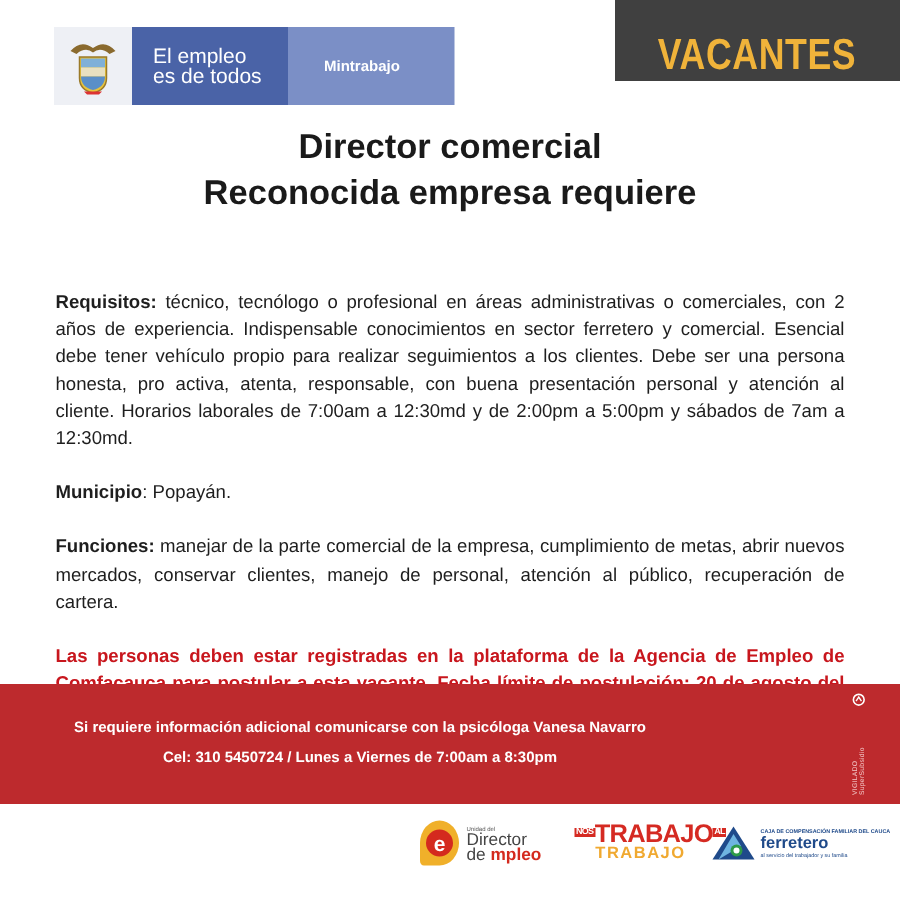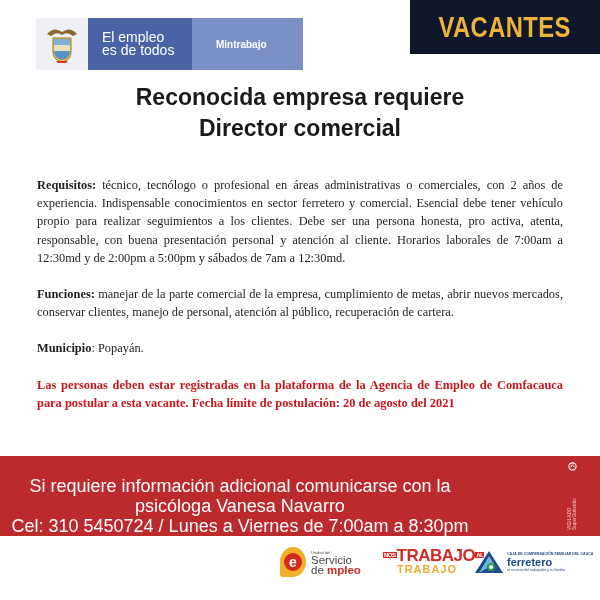--- a/index.html
+++ b/index.html
@@ -1,29 +1,29 @@
 <!DOCTYPE html>
 <html><head>
 <meta charset="utf-8">
 <style>
   html, body { margin:0; padding:0; }
   body { width:600px; height:600px; background:#ffffff; position:relative; overflow:hidden; font-family:"Liberation Sans", sans-serif; color:#1a1a1a; }
   .gov-strip { position:absolute; left:0; top:18px; height:52px; display:flex;padding-left:36px; }
   .coat { width:52px; height:52px; background:#eef0f5; display:flex; align-items:center; justify-content:center; }
   .slogan { width:104px; height:52px; background:#4a63a7; color:#fff; font-size:14px; line-height:13px; display:flex; flex-direction:column; justify-content:center; padding-left:14px; box-sizing:border-box; }
   .ministry { width:111px; height:52px; background:#7b8fc6; color:#fff; font-size:10px; font-weight:bold; display:flex; align-items:center; padding-left:24px; box-sizing:border-box; }
-  .vacantes { position:absolute; left:410px; top:0; width:190px; height:54px; background:#0f172a; color:#f0b33a; font-weight:bold; font-size:29px; font-family:"Liberation Sans", sans-serif; display:flex; align-items:center; justify-content:center; letter-spacing:0.5px; transform-origin:center; }
+  .vacantes { position:absolute; left:410px; top:0; width:190px; height:54px; background:#404040; color:#f0b33a; font-weight:bold; font-size:29px; font-family:"Liberation Sans", sans-serif; display:flex; align-items:flex-end; justify-content:center; letter-spacing:0.5px; transform-origin:center; }
   .vacantes span { display:inline-block; transform:scaleX(0.82); }
   .title { position:absolute; left:0; top:82px; width:600px; text-align:center; font-weight:bold; font-size:23px; line-height:31px; color:#1a1a1a; }
   .body { position:absolute; left:37px; top:176px; width:526px; font-size:12.4px; line-height:18.2px; text-align:justify; color:#1e1e1e; }
-  .body p { margin:0 0 18px 0;font-family:Liberation Serif, serif; }
+  .body p { margin:16px 0 18px 0; }
   .body b { font-weight:bold; }
   .notice { color:#c8161d; font-weight:bold; margin-top:0; }
   .band { position:absolute; left:0; top:456px; width:600px; height:80px; background:#bd2a2d; color:#fff; }
-  .band-text { position:absolute; left:0; top:20px; width:480px; text-align:center; font-weight:normal; font-size:18px; line-height:20px; }
+  .band-text { position:absolute; left:0; top:20px; width:480px; text-align:center; font-weight:bold; font-size:10px; line-height:20px; }
   .vert { position:absolute; left:566px; top:6px; width:12px; height:68px; display:flex; flex-direction:column; align-items:center; }
   .vert .txt { writing-mode:vertical-rl; transform:rotate(180deg); font-size:4.5px; color:#f3c9c9; letter-spacing:0.2px; margin-top:3px; }
   .logos { position:absolute; top:542px; left:280px; width:320px; height:40px; }
   .logo { position:absolute; }
   .se-logo { left:0; top:0; width:100px; height:40px; display:flex; align-items:center; }
   .se-icon { width:26px; height:30px; border-radius:50% 50% 50% 10%; background:#f0b02a; display:flex; align-items:center; justify-content:center; }
   .se-inner { width:18px; height:18px; border-radius:50%; background:#d42a1e; color:#fff; font-weight:bold; font-size:14px; display:flex; align-items:center; justify-content:center; line-height:1; }
   .se-text { margin-left:5px; font-size:11.5px; line-height:10px; color:#444; }
   .se-text .small { font-size:4px; line-height:5px; display:block; color:#555; }
   .se-text .red { color:#d42a1e; font-weight:bold; }
@@ -59,33 +59,33 @@
   <div class="ministry">
     <span>Mintrabajo</span>
   </div>
 </div>
 
 <div class="vacantes">
   <span>VACANTES</span>
 </div>
 
 <div class="title">
+  <div>Director comercial</div>
   <div>Reconocida empresa requiere</div>
-  <div>Director comercial</div>
 </div>
 
 <div class="body">
   <p>
     <b>Requisitos:</b><span> técnico, tecnólogo o profesional en áreas administrativas o comerciales, con 2 años de experiencia. Indispensable conocimientos en sector ferretero y comercial. Esencial debe tener vehículo propio para realizar seguimientos a los clientes. Debe ser una persona honesta, pro activa, atenta, responsable, con buena presentación personal y atención al cliente. Horarios laborales de 7:00am a 12:30md y de 2:00pm a 5:00pm y sábados de 7am a 12:30md.</span>
   </p>
   <p>
-    <b>Funciones:</b><span> manejar de la parte comercial de la empresa, cumplimiento de metas, abrir nuevos mercados, conservar clientes, manejo de personal, atención al público, recuperación de cartera.</span>
+    <b>Municipio</b><span>: Popayán.</span>
   </p>
   <p>
-    <b>Municipio</b><span>: Popayán.</span>
+    <b>Funciones:</b><span> manejar de la parte comercial de la empresa, cumplimiento de metas, abrir nuevos mercados, conservar clientes, manejo de personal, atención al público, recuperación de cartera.</span>
   </p>
   <p class="notice">Las personas deben estar registradas en la plataforma de la Agencia de Empleo de Comfacauca para postular a esta vacante. Fecha límite de postulación: 20 de agosto del 2021</p>
 </div>
 
 <div class="band">
   <div class="band-text">
     <div>Si requiere información adicional comunicarse con la psicóloga Vanesa Navarro</div>
     <div>Cel: 310 5450724 / Lunes a Viernes de 7:00am a 8:30pm</div>
   </div>
   <div class="vert">
@@ -97,21 +97,21 @@
   </div>
 </div>
 
 <div class="logos">
   <div class="logo se-logo">
     <div class="se-icon">
       <div class="se-inner">e</div>
     </div>
     <div class="se-text">
       <span class="small">Unidad del</span>
-      <span>Servicio</span><br>
+      <span>Director</span><br>
       <span>de </span><span class="red">mpleo</span>
     </div>
   </div>
   <div class="logo acerca">
     <div class="a1"><span class="sm">NOS</span><span>TRABAJO</span><span class="sm">AL</span></div>
     <div class="a2">TRABAJO</div>
   </div>
   <div class="logo comfa">
     <svg class="comfa-icon" viewBox="0 0 30 24">
       <path d="M1 23 L15 1 L29 23 Z" fill="#1f4a8a"></path>

